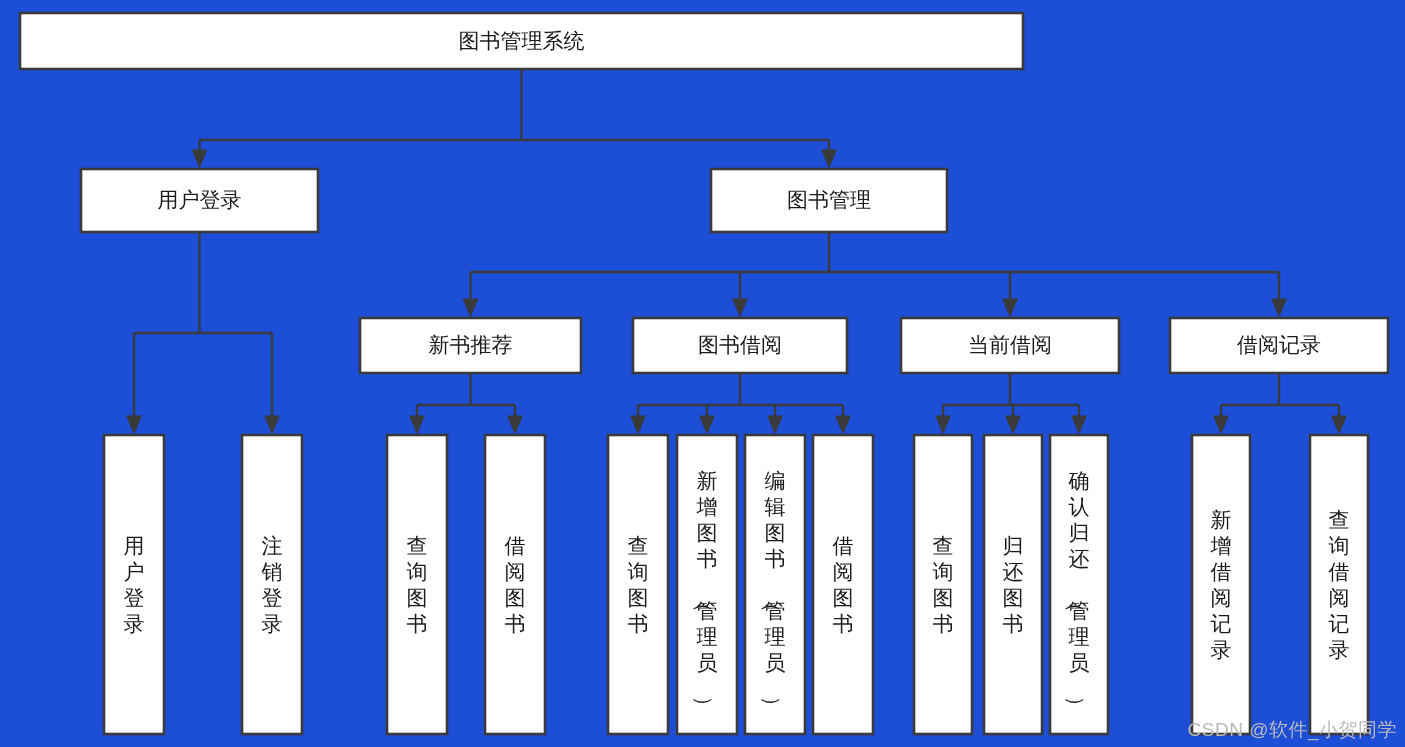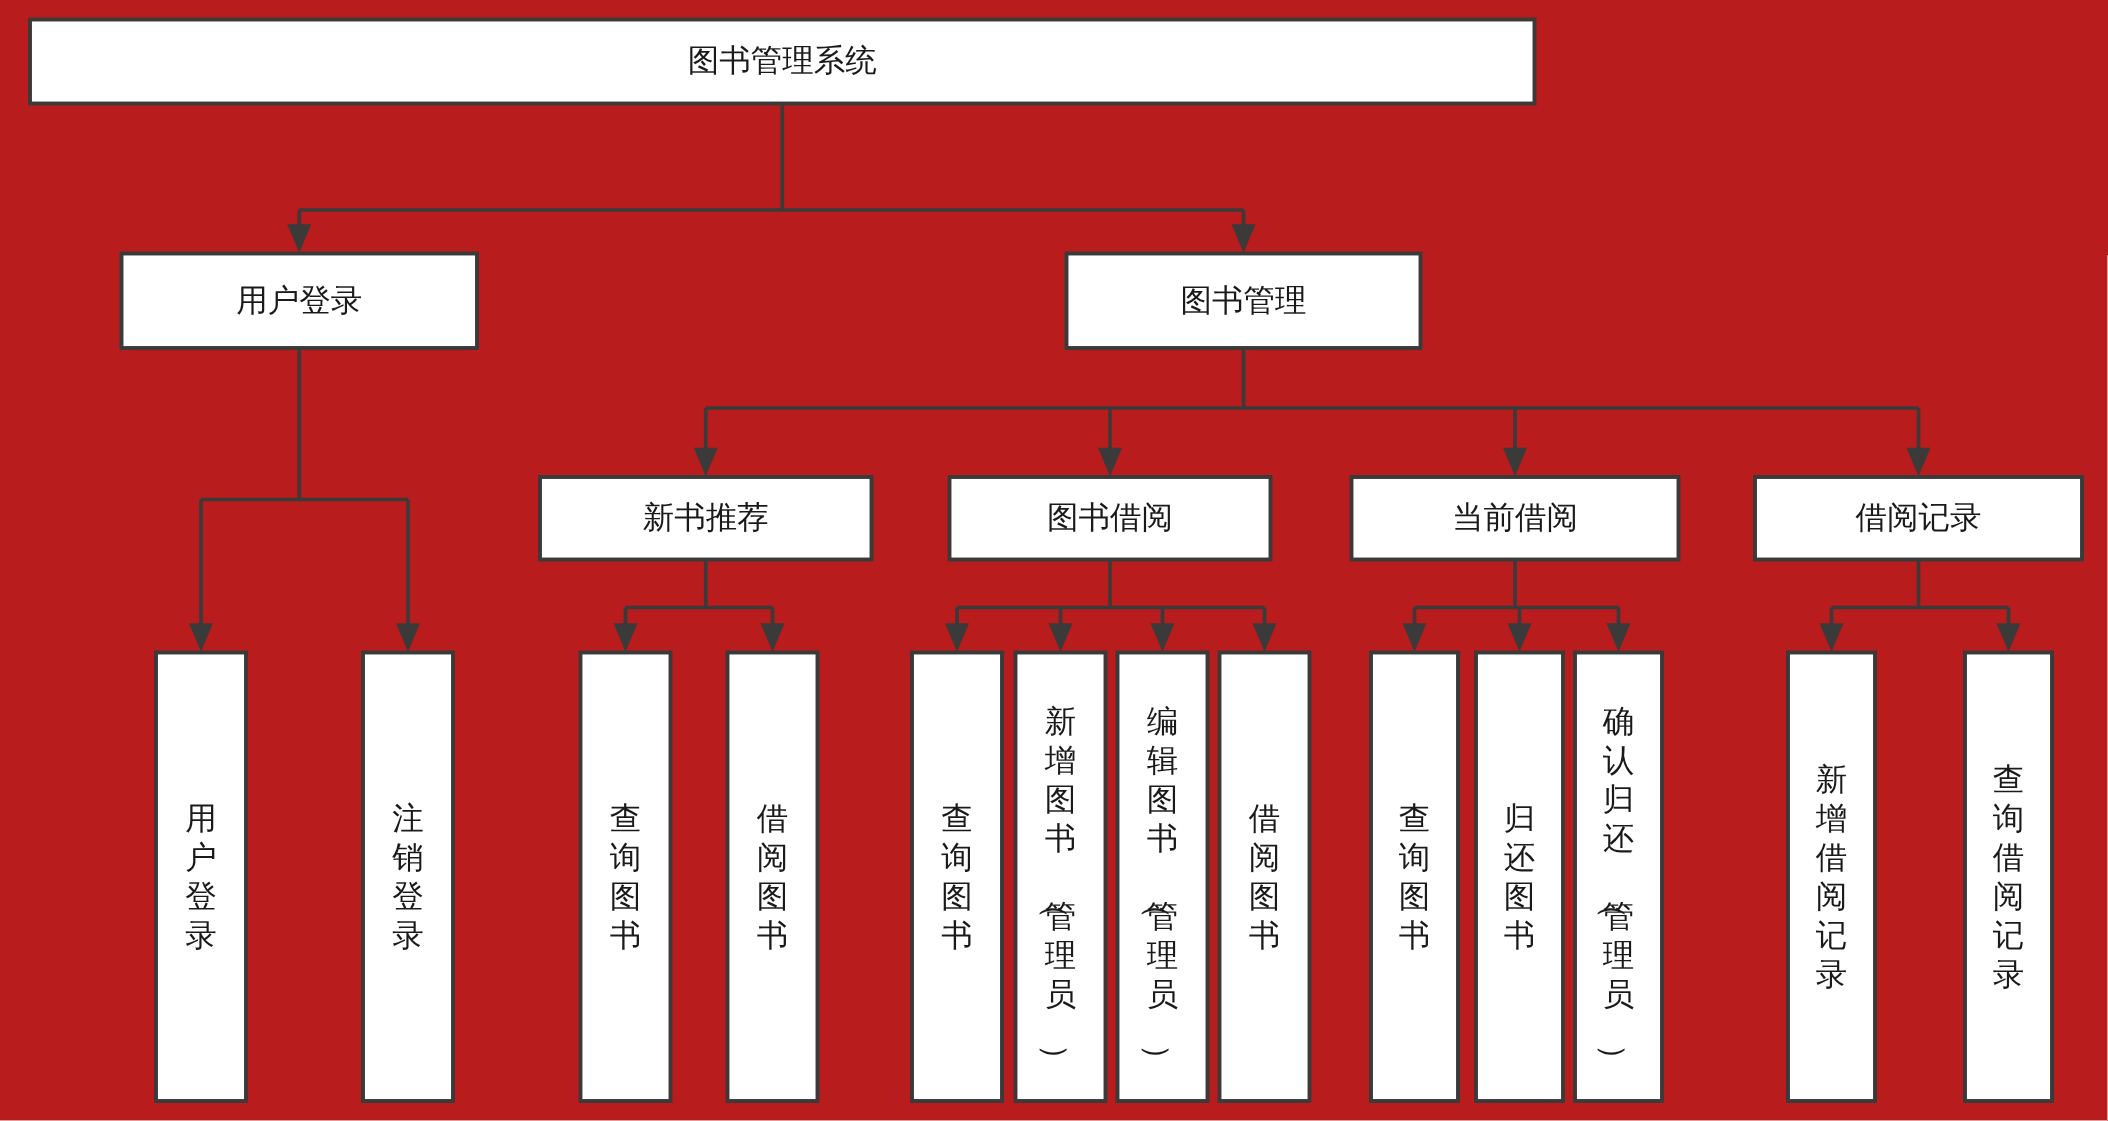--- a/index.html
+++ b/index.html
@@ -8,21 +8,21 @@
     padding: 0;
     background: #ffffff;
   }
   body {
     font-family: "Liberation Sans", "DejaVu Sans", sans-serif;
   }
   #diagram-root {
     position: relative;
     width: 1405px;
     height: 747px;
-    background: #b91c1c;
+    background: #1d4ed8;
     overflow: hidden;
   }
   svg#flow {
     position: absolute;
     left: 0;
     top: 0;
     width: 1405px;
     height: 747px;
     display: block;
   }
@@ -203,14 +203,15 @@
           <rect x="1192" y="435" width="58" height="299" class="node-rect"></rect>
           <text x="1221" class="node-label-v"><tspan x="1221" y="526.78">新</tspan><tspan x="1221" y="552.78">增</tspan><tspan x="1221" y="578.78">借</tspan><tspan x="1221" y="604.78">阅</tspan><tspan x="1221" y="630.78">记</tspan><tspan x="1221" y="656.78">录</tspan></text>
         </g>
         <g>
           <rect x="1310" y="435" width="58" height="299" class="node-rect"></rect>
           <text x="1339" class="node-label-v"><tspan x="1339" y="526.78">查</tspan><tspan x="1339" y="552.78">询</tspan><tspan x="1339" y="578.78">借</tspan><tspan x="1339" y="604.78">阅</tspan><tspan x="1339" y="630.78">记</tspan><tspan x="1339" y="656.78">录</tspan></text>
         </g>
       </g>
   </svg>
 
+  <div class="watermark">CSDN @软件_小贺同学</div>
 
 </div>
 
 </body></html>

